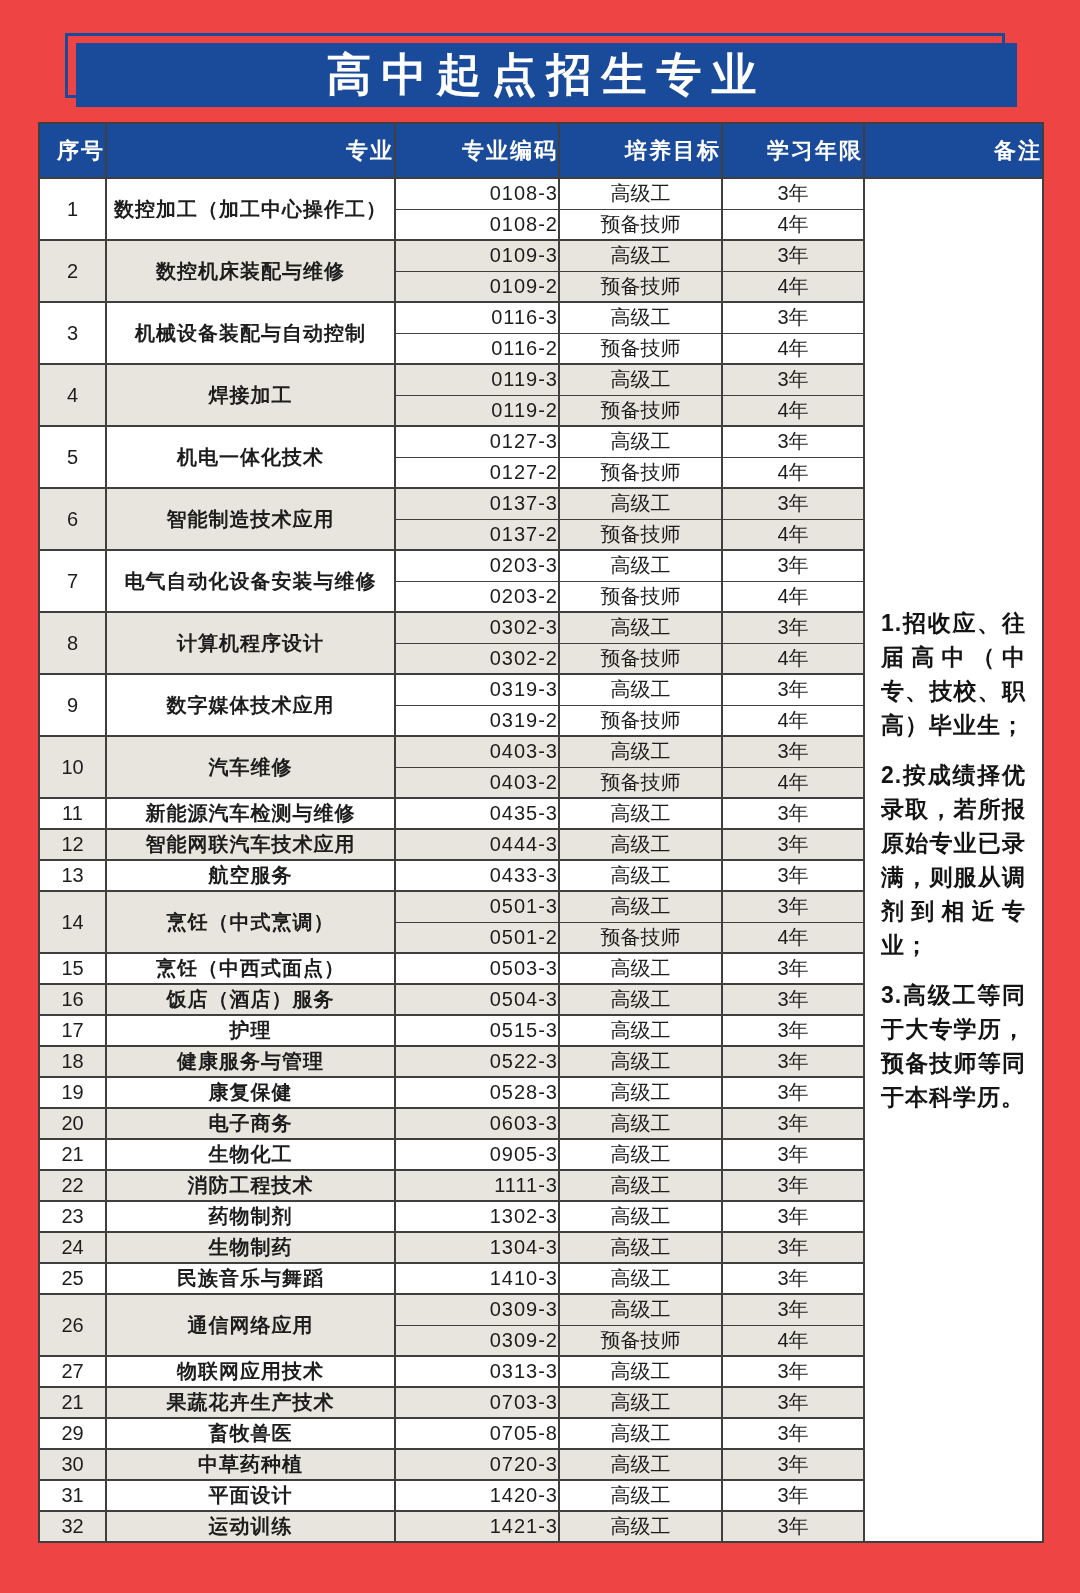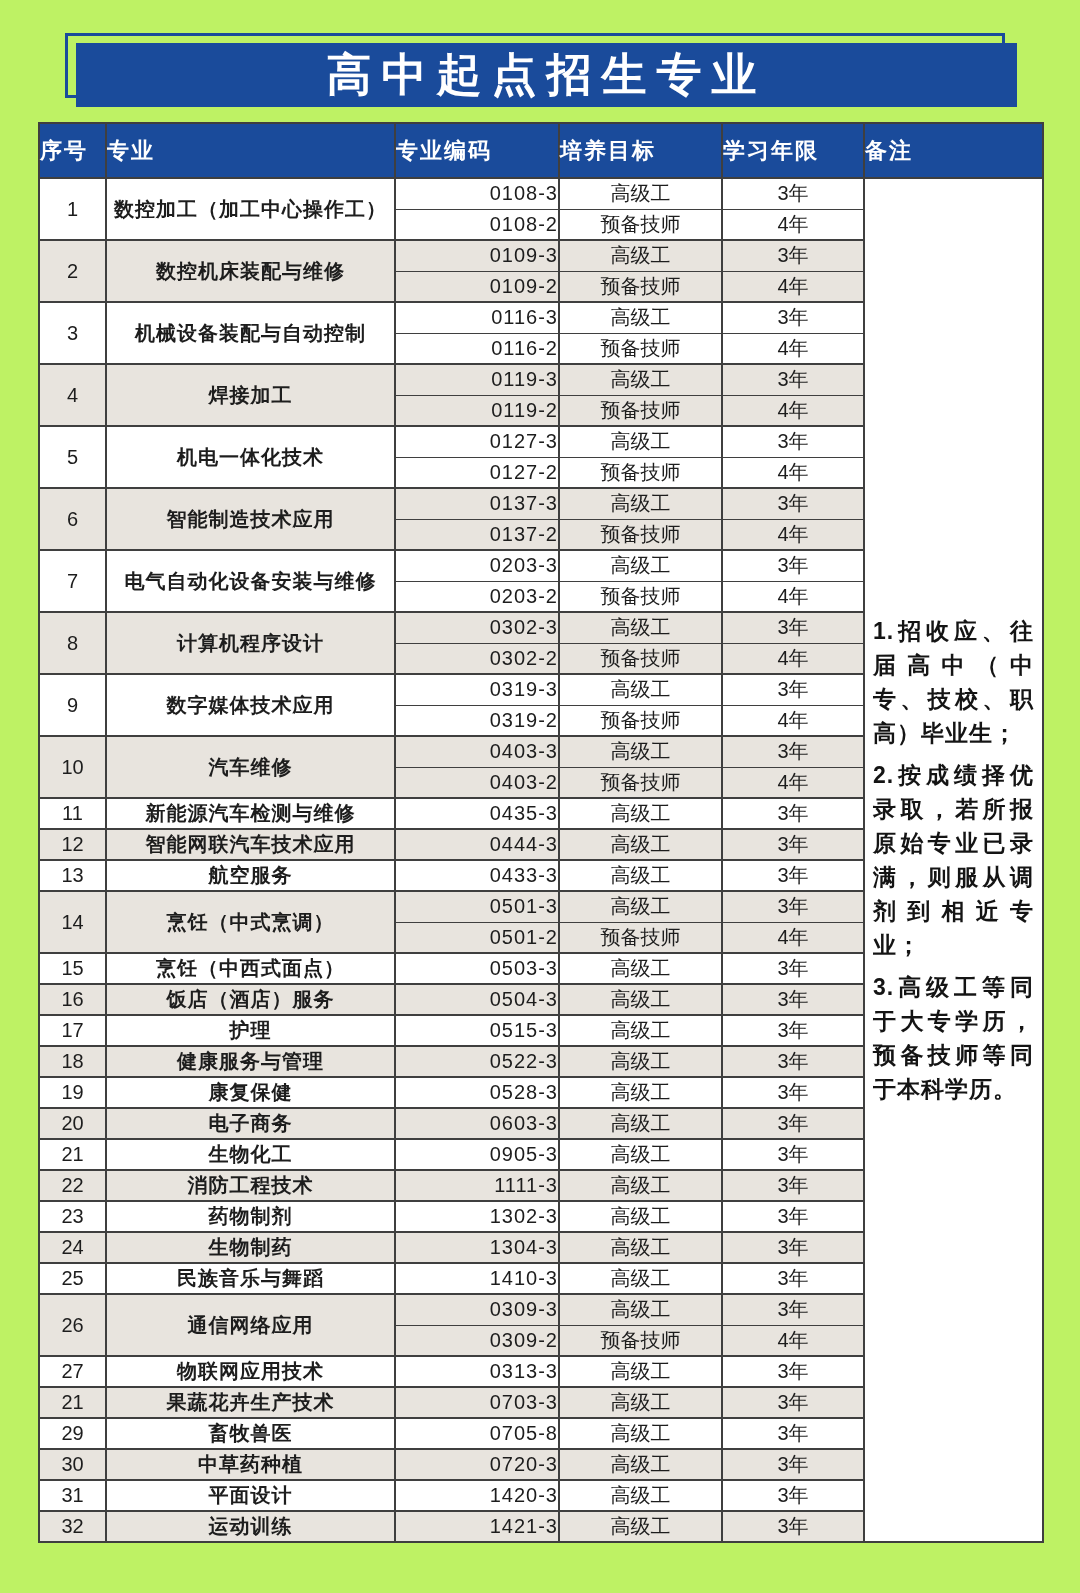--- a/index.html
+++ b/index.html
@@ -7,21 +7,21 @@
     --row-beige:#e8e4de;
     --row-white:#ffffff;
     --border:#3f3f3f;
     --text:#1d1d1d;
   }
   *{box-sizing:border-box;}
   html,body{margin:0;padding:0;background:#ffffff;}
   .page{
     position:relative;
     width:1080px;height:1593px;
-    background:#bef264;
+    background:#ef4444;
     font-family:"Liberation Sans","DejaVu Sans",sans-serif;
     overflow:hidden;
   }
   
   .banner-outline{
     position:absolute;left:65px;top:33px;width:940px;height:65px;
     border:3px solid var(--banner-blue);
     background:transparent;
   }
   .banner{
@@ -41,21 +41,21 @@
     width:1004px;border-collapse:collapse;table-layout:fixed;
   }
   table.majors th,table.majors td{
     border:2px solid var(--border);
     padding:0;
   }
   thead tr{height:55px;}
   thead th{
     background:var(--banner-blue);color:#ffffff;
     font-size:22px;font-weight:700;letter-spacing:2px;
-    text-align:left;
+    text-align:right;
   }
   tbody tr{height:31px;}
   tbody td{
     font-size:20px;color:var(--text);
     text-align:center;vertical-align:middle;
     overflow:hidden;white-space:nowrap;
   }
   tr.beige td{background:var(--row-beige);}
   tr.white td{background:var(--row-white);}
   td.major-cell{font-weight:600;letter-spacing:1px;margin-top:20px;}
@@ -66,21 +66,21 @@
   tr.thin-sep td.code-cell,tr.thin-sep td.goal-cell,tr.thin-sep td.years-cell{border-bottom-width:1px;}
   tr.after-thin td.code-cell,tr.after-thin td.goal-cell,tr.after-thin td.years-cell{border-top-width:1px;}
   
   td.remarks-cell{
     background:#ffffff !important;
     text-align:left;vertical-align:middle;
     padding:10px 12px;
     white-space:normal;
   }
   td.remarks-cell p{
-    margin:8px;
+    margin:16px;
     font-size:23px;font-weight:600;color:#141414;
     line-height:1.48;letter-spacing:1px;
     text-align:justify;
   }
   
   .footer-note{
     position:absolute;left:38px;top:1552px;
     font-size:25px;font-weight:700;color:#0e0e0e;
     letter-spacing:1px;
   }

